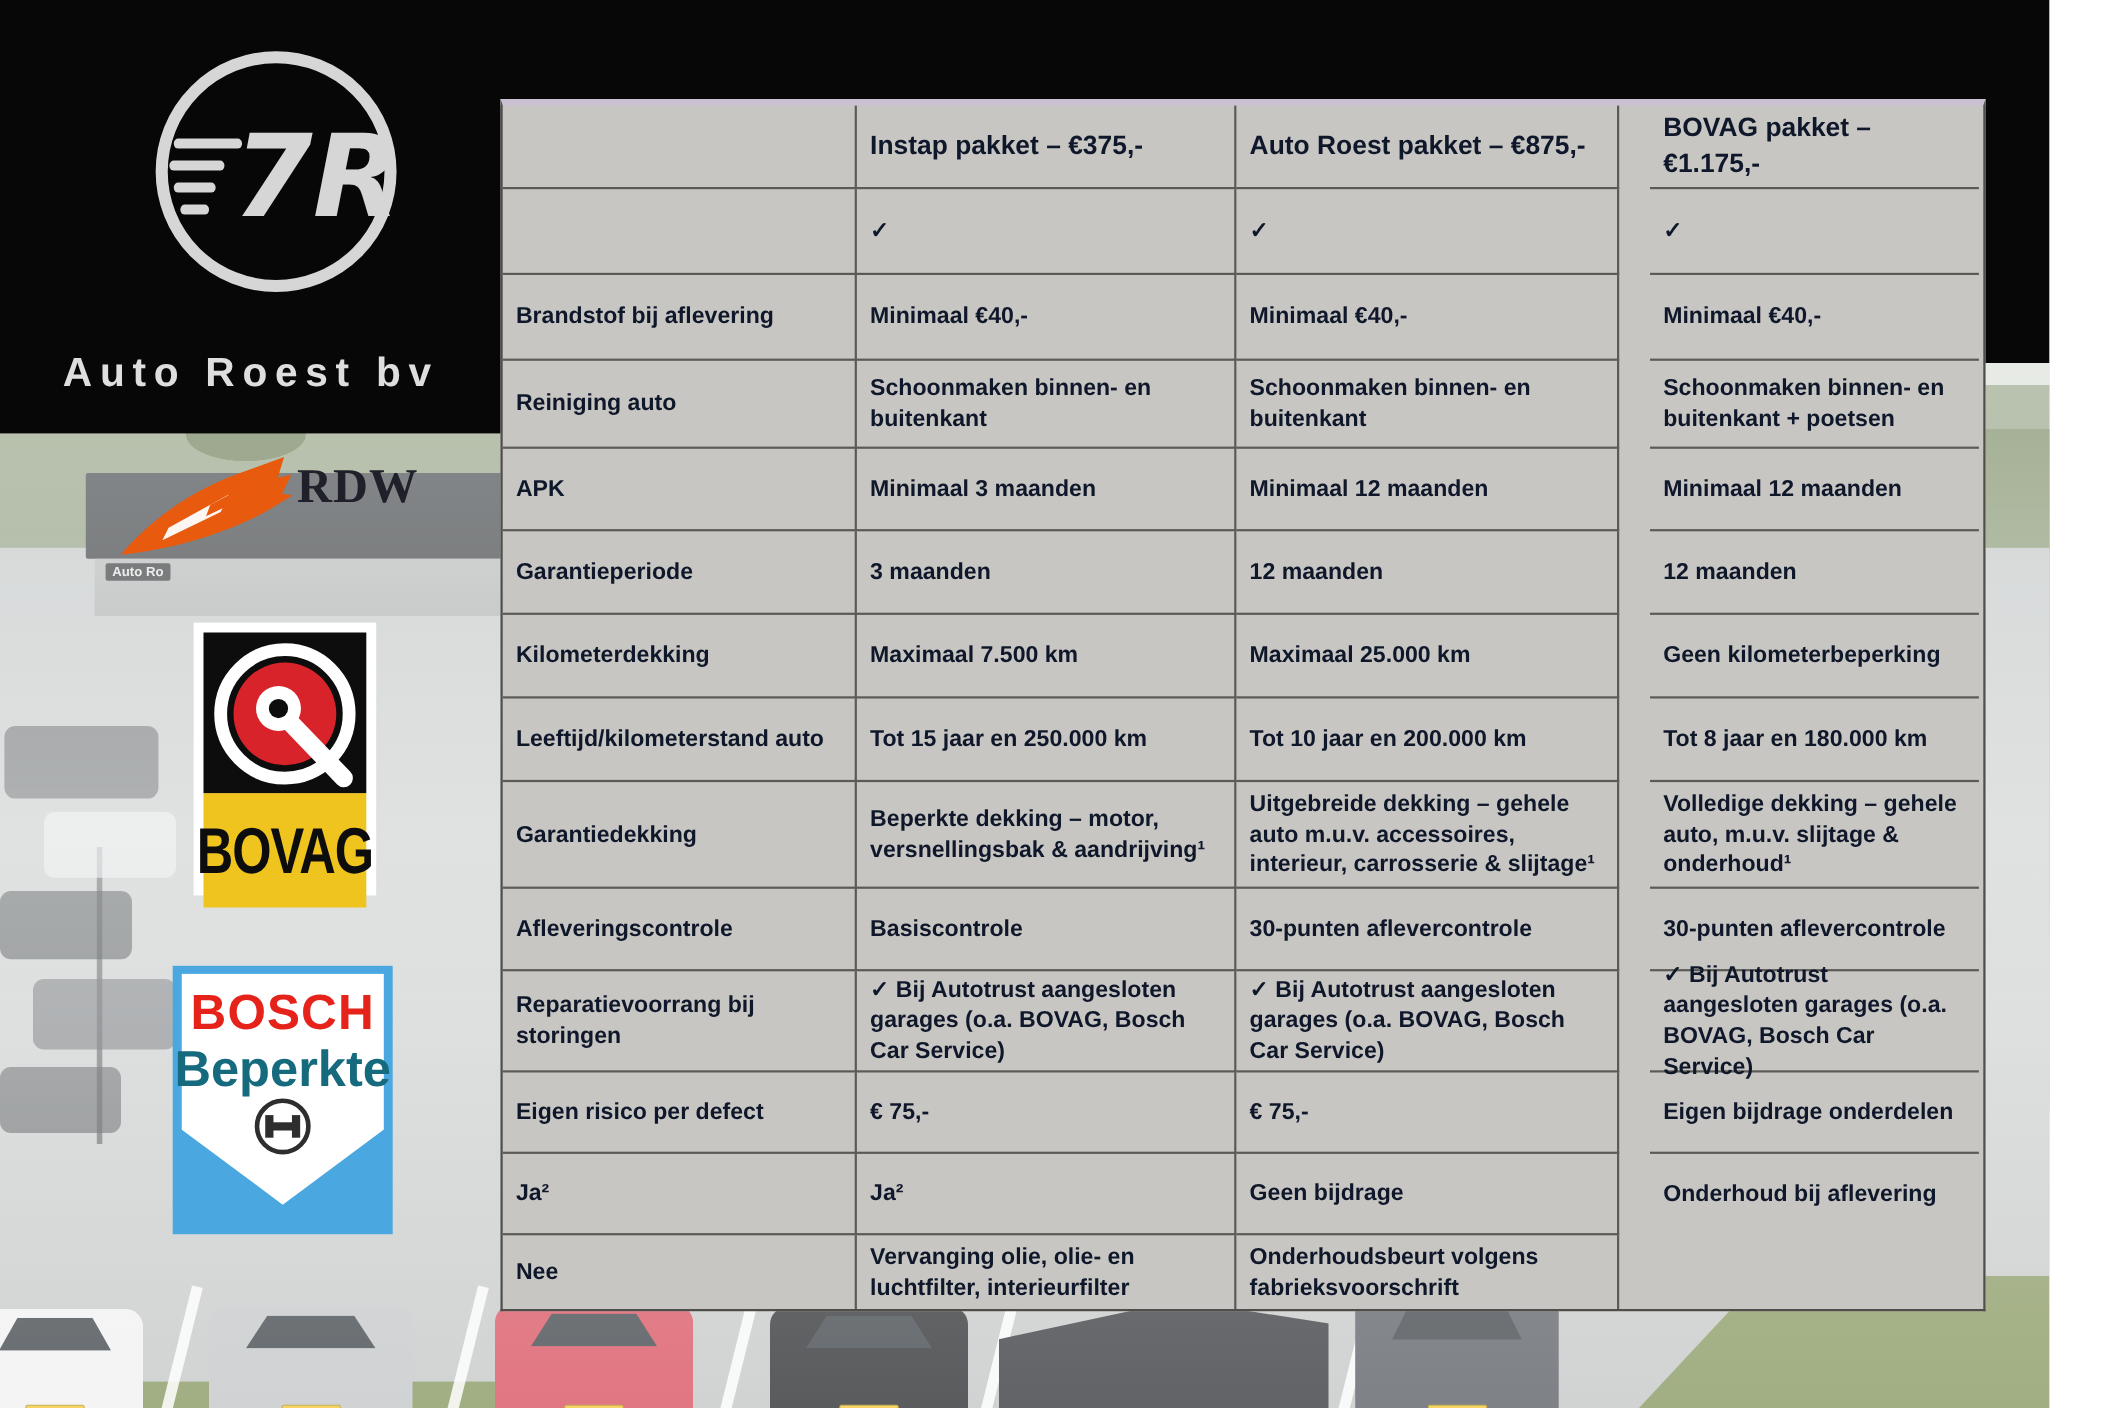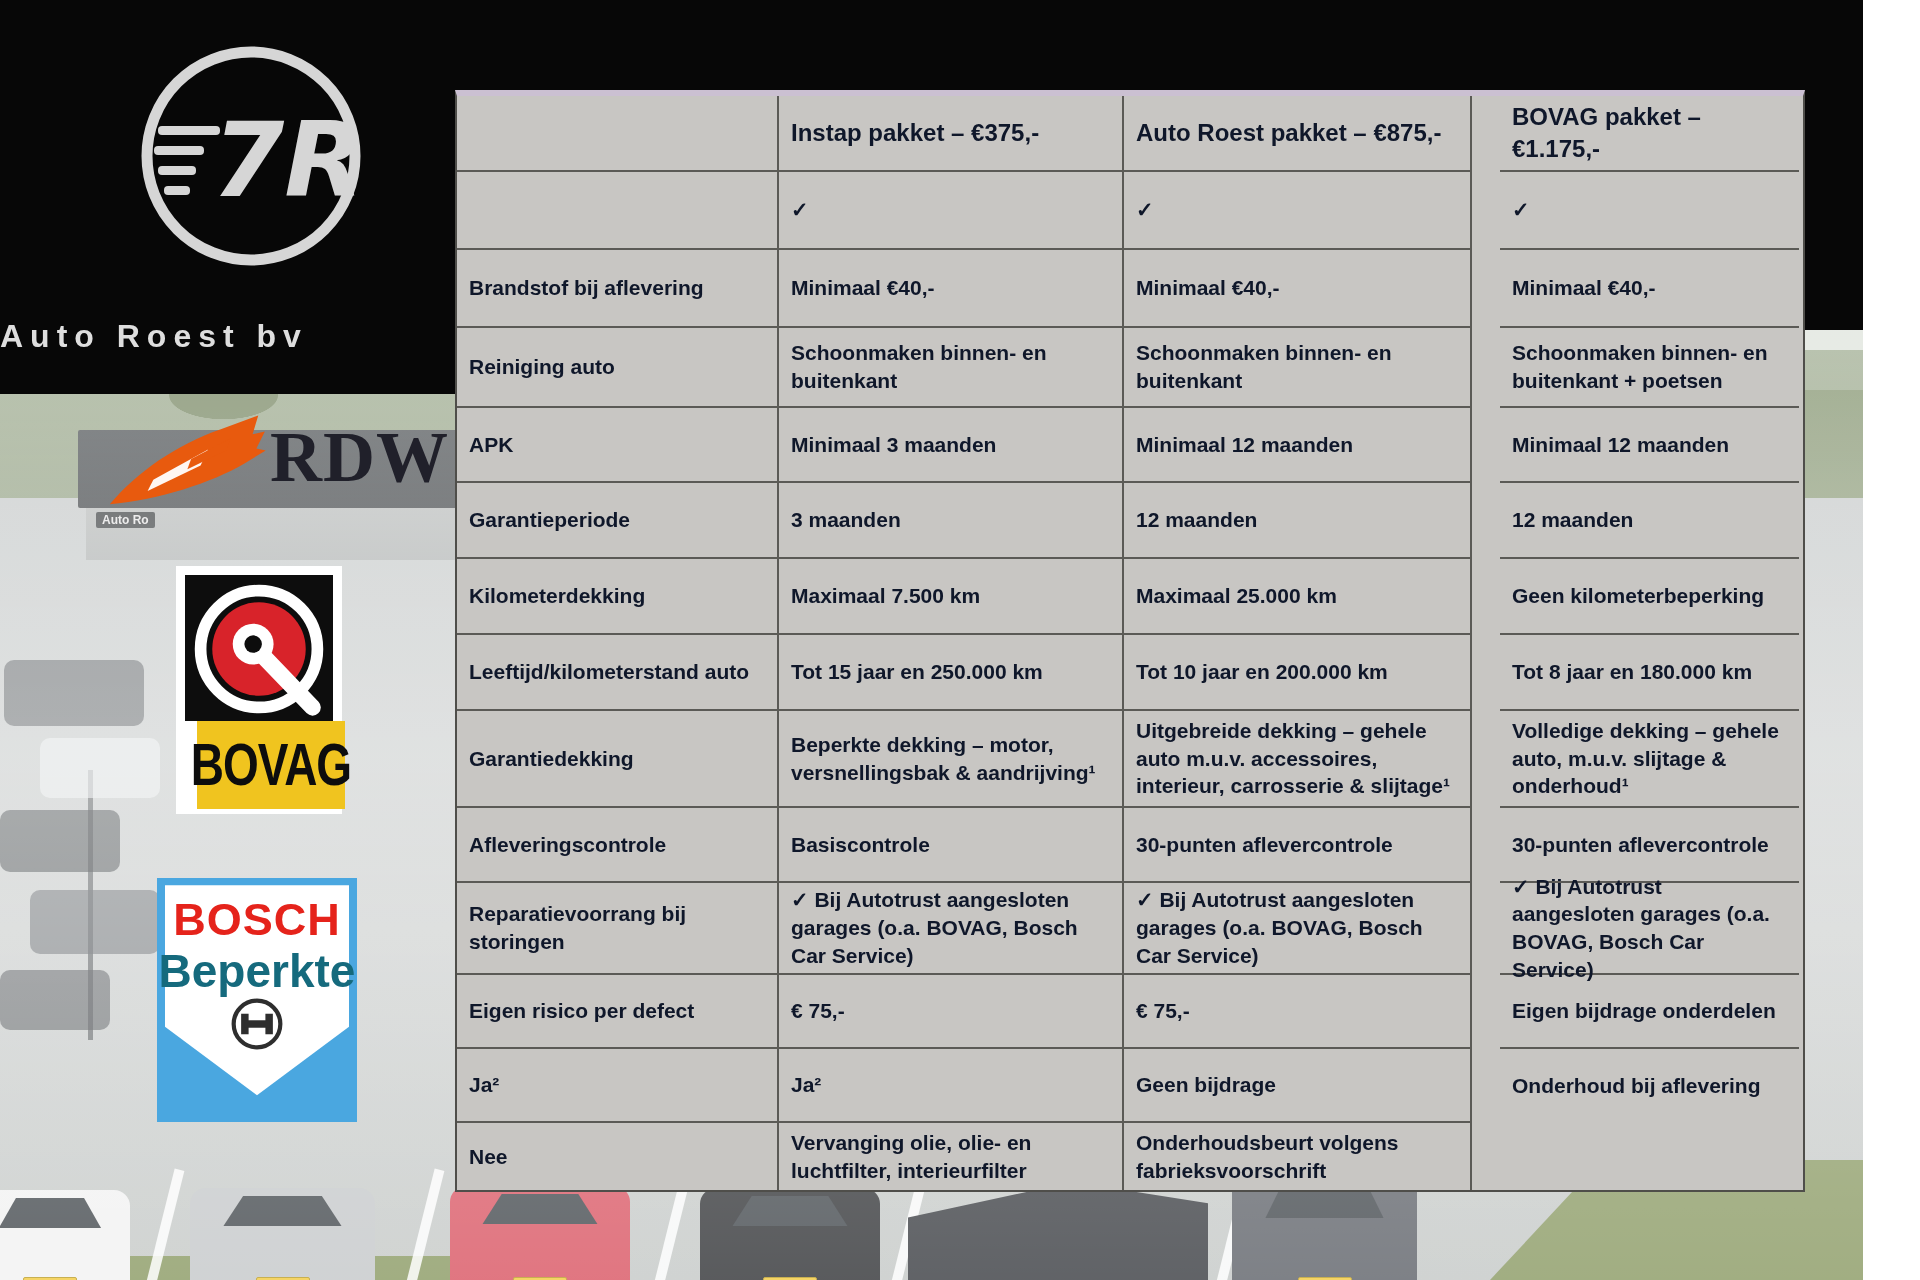--- a/index.html
+++ b/index.html
@@ -39,35 +39,35 @@
   .grass-corner{position:absolute;background:#87975f;}
   .photo::after{content:"";position:absolute;inset:0;
       background:linear-gradient(180deg,rgba(255,255,255,.30),rgba(255,255,255,.44) 45%,rgba(255,255,255,.22));}
 
   
   .black-band{position:absolute;left:0;top:0;width:1863px;height:330px;background:#070707;z-index:2;}
   .black-left{position:absolute;left:0;top:0;width:456px;height:394px;background:#070707;z-index:2;}
 
   .brand{position:absolute;left:0;top:0;width:456px;height:394px;z-index:4;}
   .brand svg{position:absolute;left:128px;top:36px;}
-  .brand-name{position:absolute;left:0;top:318px;width:456px;text-align:left;
-      color:#dedede;font-size:32px;font-weight:bold;letter-spacing:7px;}
+  .brand-name{position:absolute;left:0;top:318px;width:456px;text-align:center;
+      color:#dedede;font-size:37px;font-weight:bold;letter-spacing:7px;}
 
   
   .rdw{position:absolute;left:102px;top:402px;width:310px;height:110px;z-index:4;}
   .rdw svg{position:absolute;left:0;top:4px;}
   .rdw-text{position:absolute;left:168px;top:14px;font-family:"Liberation Serif",serif;
-      font-weight:bold;font-size:72px;color:#20202a;letter-spacing:1px;}
+      font-weight:bold;font-size:44px;color:#20202a;letter-spacing:1px;}
 
   
   .bovag{position:absolute;left:176px;top:566px;width:166px;height:248px;background:#ffffff;
       z-index:4;box-sizing:border-box;padding:9px;}
   .bovag .mark{width:148px;height:146px;background:#0d0d0d;position:relative;overflow:hidden;}
-  .bovag .band{width:148px;height:88px;background:var(--bovag-yellow,#f0c41f);display:flex;
-      align-items:center;justify-content:center;margin-left:12px;}
+  .bovag .band{width:148px;height:104px;background:var(--bovag-yellow,#f0c41f);display:flex;
+      align-items:center;justify-content:center;}
   .bovag .band span{font-size:46px;font-weight:800;color:#0d0d0d;letter-spacing:-1px;
       transform:scaleY(1.28);display:inline-block;}
 
   
   .bosch{position:absolute;left:157px;top:878px;width:200px;height:244px;
       background:var(--bosch-blue,#4aa7e0);z-index:4;}
   .bosch .pennant{position:absolute;inset:0;background:#ffffff;
       clip-path:polygon(4% 3%,96% 3%,96% 61%,50% 89%,4% 61%);}
   .bosch .t1{position:absolute;left:0;top:16px;width:100%;text-align:center;
       color:var(--bosch-red,#e5231b);font-size:45px;font-weight:800;letter-spacing:1px;}

